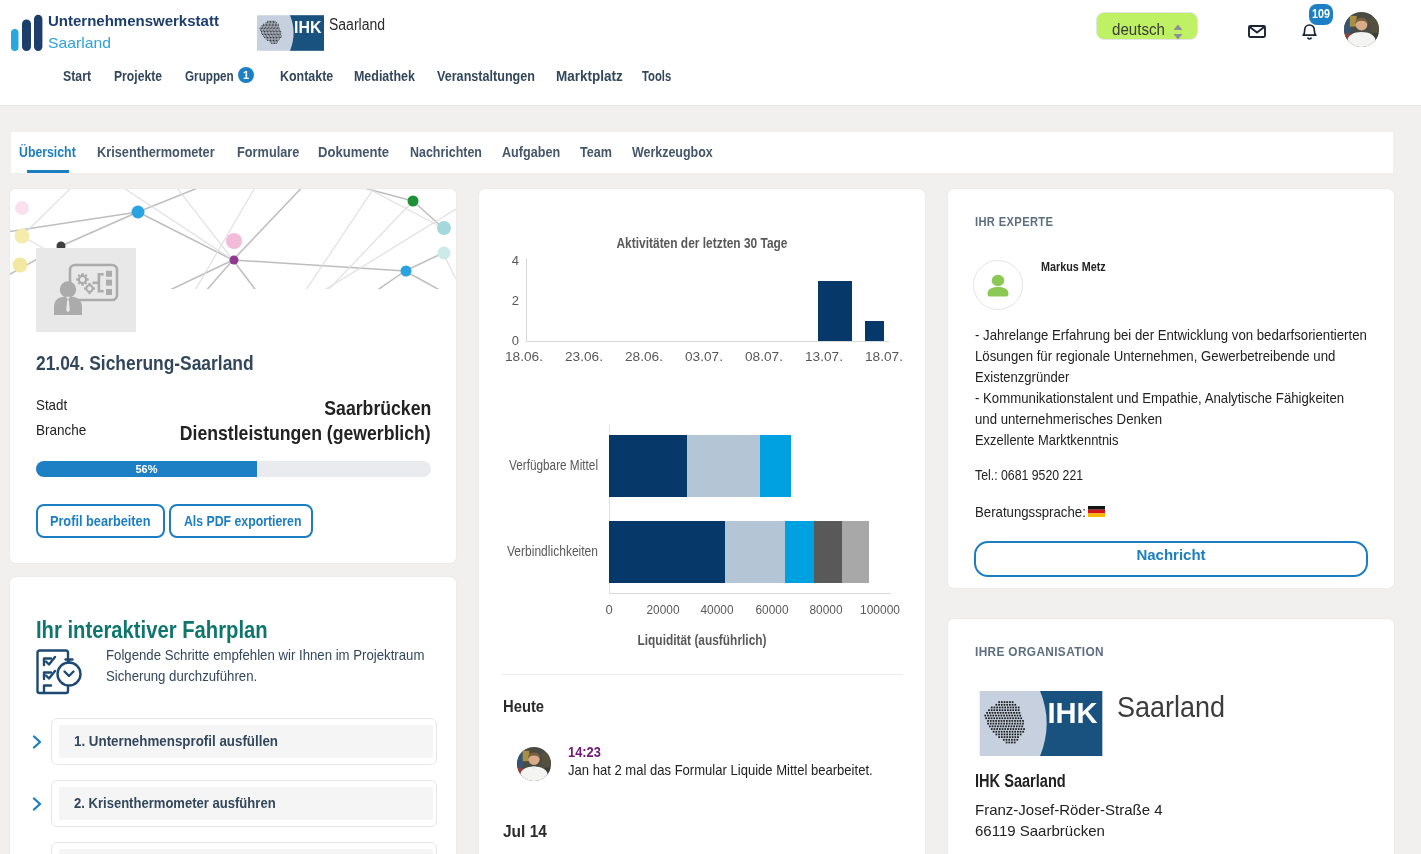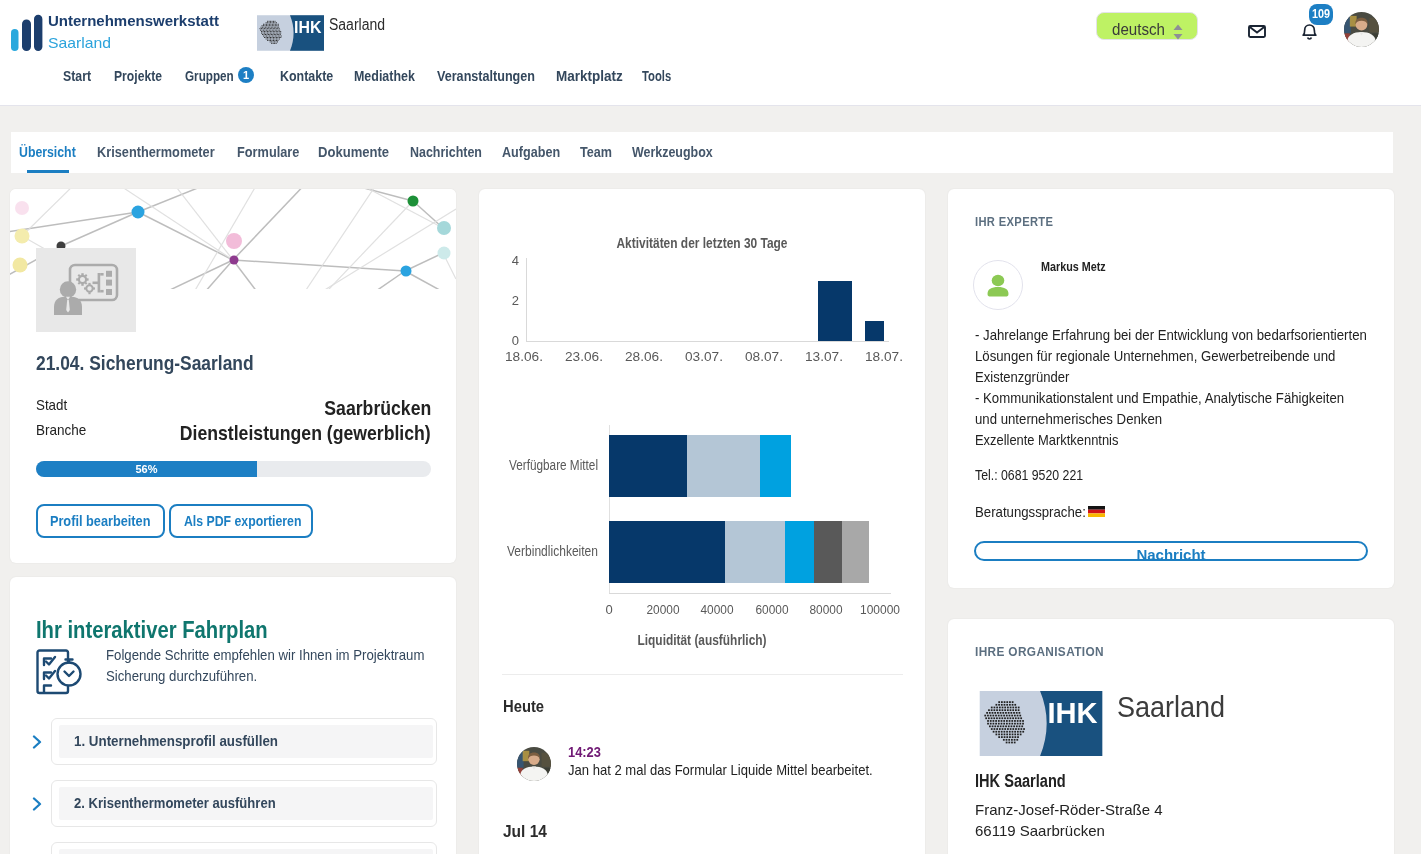--- a/index.html
+++ b/index.html
@@ -58,21 +58,21 @@
   #cardM .time { position:absolute; left:89px; top:555px; font-size:14px; font-weight:bold; color:#701a75; }
   #cardM .msg { position:absolute; left:89px; top:572px; font-size:15px; color:#222; }
   #cardM .sep { position:absolute; left:23px; top:485px; width:401px; height:1px; background:#ececec; }
 
   
   .kicker { position:absolute; left:27px; top:25px; font-size:13px; font-weight:bold; color:#5c6f80; letter-spacing:0.4px; }
   #cardE .name { position:absolute; left:93px; top:70px; font-size:13px; font-weight:bold; color:#222; }
   #cardE .bio { position:absolute; left:27px; top:135px; font-size:15px; color:#222; line-height:21px; }
   #cardE .tel { position:absolute; left:27px; top:277px; font-size:15px; color:#222; }
   #cardE .ber { position:absolute; left:27px; top:314px; font-size:15px; color:#222; }
-  #btn-nach { position:absolute; left:26px; top:352px; width:394px; height:20px; border-radius:14px; line-height:24px; border:2px solid #1b7ec2; color:#1b7ec2; font-size:15px; font-weight:bold; text-align:center; }
+  #btn-nach { position:absolute; left:26px; top:352px; width:394px; height:36px; border-radius:14px; line-height:24px; border:2px solid #1b7ec2; color:#1b7ec2; font-size:15px; font-weight:bold; text-align:center; }
   #cardO .name { position:absolute; left:27px; top:152px; font-size:18px; font-weight:bold; color:#222; }
   #cardO .adr { position:absolute; left:27px; top:180px; font-size:15px; color:#222; line-height:21px; }
 </style>
 </head>
 <body>
 
 <div id="header">
 
   <svg class="abs" style="left:11px; top:14px;" width="32" height="37" viewBox="0 0 32 37">
     <rect x="0" y="15" width="7.5" height="22" rx="3.75" fill="#29a8dd"></rect>

